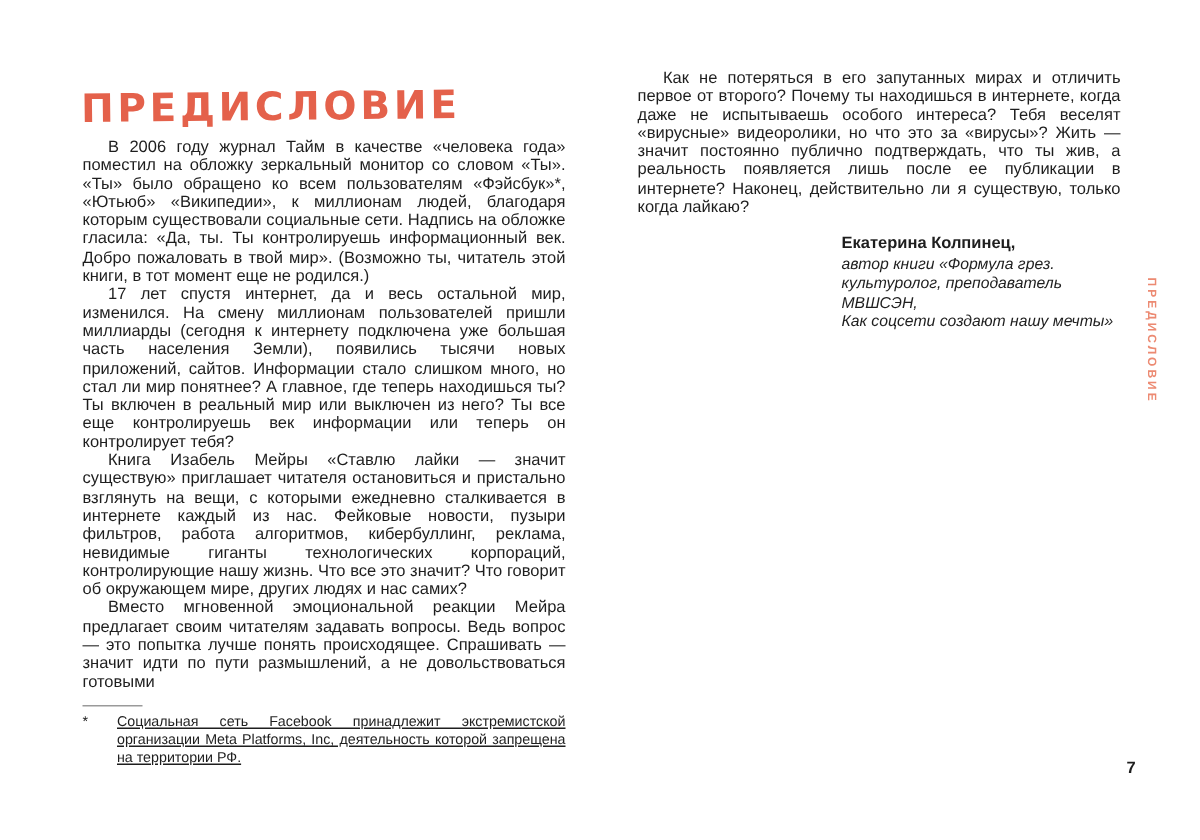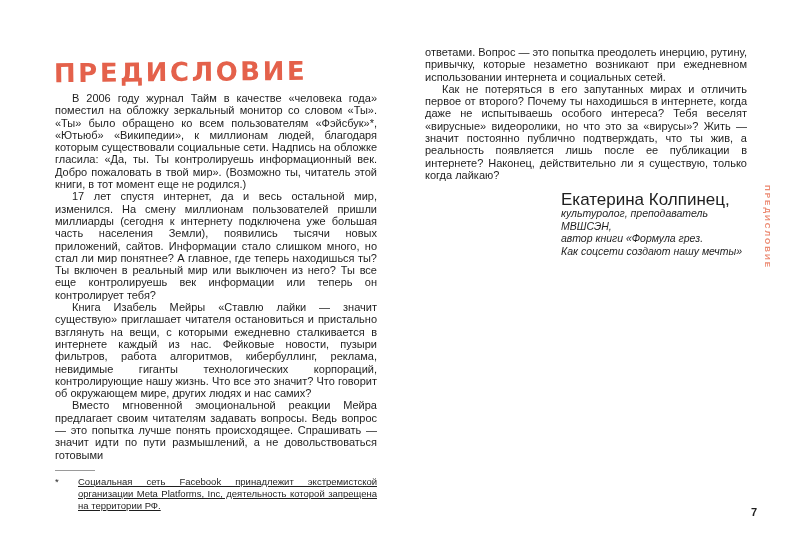--- a/index.html
+++ b/index.html
@@ -41,22 +41,22 @@
   }
   .col p.indent {
     text-indent: 17px;
   }
   .signature {
     margin-top: 12px;
     padding-left: 136px;
     text-align: left;
   }
   .signature .sig-name {
-    font-weight: 400;
-    font-size: 17px;
+    font-weight: 700;
+    font-size: 11px;
     line-height: 13px;
     margin: 0 0 1px 0;
   }
   .signature .sig-line {
     font-style: italic;
     font-size: 10.5px;
     line-height: 12.6px;
     margin: 0;
   }
   .footnote {
@@ -112,27 +112,26 @@
   <h1 class="chapter-title">ПРЕДИСЛОВИЕ</h1>
 
   <div class="col col-left">
     <p class="indent">В 2006 году журнал Тайм в качестве «человека года» поместил на обложку зеркальный монитор со словом «Ты». «Ты» было обращено ко всем пользователям «Фэйсбук»*, «Ютьюб» «Википедии», к миллионам людей, благодаря которым существовали социальные сети. Надпись на обложке гласила: «Да, ты. Ты контролируешь информационный век. Добро пожаловать в твой мир». (Возможно ты, читатель этой книги, в тот момент еще не родился.)</p>
     <p class="indent">17 лет спустя интернет, да и весь остальной мир, изменился. На смену миллионам пользователей пришли миллиарды (сегодня к интернету подключена уже большая часть населения Земли), появились тысячи новых приложений, сайтов. Информации стало слишком много, но стал ли мир понятнее? А главное, где теперь находишься ты? Ты включен в реальный мир или выключен из него? Ты все еще контролируешь век информации или теперь он контролирует тебя?</p>
     <p class="indent">Книга Изабель Мейры «Ставлю лайки — значит существую» приглашает читателя остановиться и пристально взглянуть на вещи, с которыми ежедневно сталкивается в интернете каждый из нас. Фейковые новости, пузыри фильтров, работа алгоритмов, кибербуллинг, реклама, невидимые гиганты технологических корпораций, контролирующие нашу жизнь. Что все это значит? Что говорит об окружающем мире, других людях и нас самих?</p>
     <p class="indent">Вместо мгновенной эмоциональной реакции Мейра предлагает своим читателям задавать вопросы. Ведь вопрос — это попытка лучше понять происходящее. Спрашивать — значит идти по пути размышлений, а не довольствоваться готовыми</p>
   </div>
 
   <div class="col col-right">
-    <p>ответами. Вопрос — это попытка преодолеть инерцию, рутину, привычку, которые незаметно возникают при ежедневном использовании интернета и социальных сетей.</p>
     <p class="indent">Как не потеряться в его запутанных мирах и отличить первое от второго? Почему ты находишься в интернете, когда даже не испытываешь особого интереса? Тебя веселят «вирусные» видеоролики, но что это за «вирусы»? Жить — значит постоянно публично подтверждать, что ты жив, а реальность появляется лишь после ее публикации в интернете? Наконец, действительно ли я существую, только когда лайкаю?</p>
 
     <div class="signature">
       <p class="sig-name">Екатерина Колпинец,</p>
+      <p class="sig-line">автор книги «Формула грез.</p>
       <p class="sig-line">культуролог, преподаватель МВШСЭН,</p>
-      <p class="sig-line">автор книги «Формула грез.</p>
       <p class="sig-line">Как соцсети создают нашу мечты»</p>
     </div>
   </div>
 
   <div class="footnote">
     <div class="footnote-rule"></div>
     <div class="footnote-body">
       <span class="footnote-marker">*</span>
       <span class="footnote-text">Социальная сеть Facebook принадлежит экстремистской организации Meta Platforms, Inc, деятельность которой запрещена на территории РФ.</span>
     </div>

